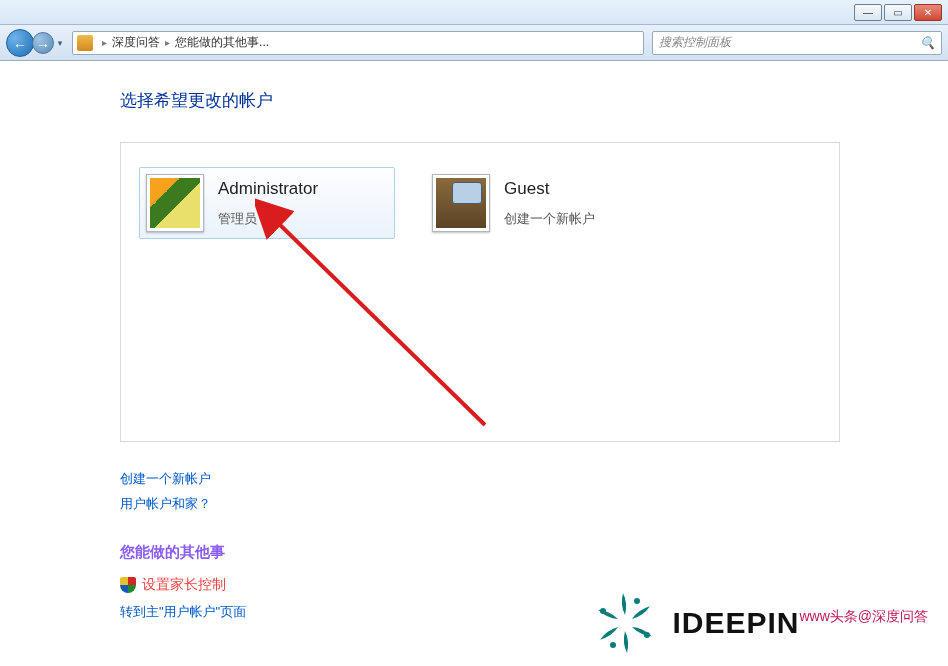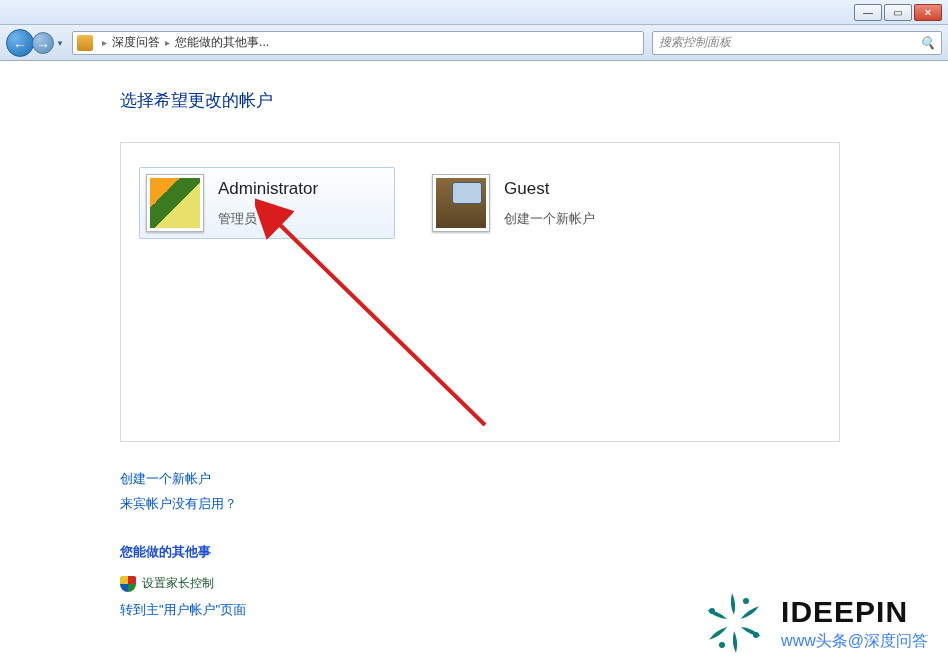--- a/index.html
+++ b/index.html
@@ -92,43 +92,43 @@
   .avatar-img { width: 100%; height: 100%; }
   .avatar-admin { background: linear-gradient(135deg,#f6a21c 30%,#3b7a1f 30%,#3b7a1f 55%,#e7e06a 55%); }
   .avatar-guest { position: relative; background: linear-gradient(#8a6a3d,#5b4425); }
   .avatar-guest::after { content:""; position:absolute; top:4px; right:4px; width:28px; height:20px;
     background:#b9cfe6; border:1px solid #465b75; border-radius:3px; }
   .acct-text { margin-left: 14px; }
   .acct-name { font-size: 17px; color: #222; }
   .acct-role { font-size: 13px; color: #555; margin-top: 11px; }
   .links { margin-top: 28px; }
   .links a { display: block; color: #0058cc; font-size: 13px; margin-bottom: 7px; text-decoration: none; }
-  .section-label { font-size: 13px; color: #1d4ed8; margin-top: 30px; font-weight: bold; }
+  .section-label { font-size: 15px; color: #8b5cf6; margin-top: 30px; font-weight: bold; }
   .shield-link { display: flex; align-items: center; margin-top: 14px; }
   .shield {
     width: 16px; height: 16px; margin-right: 6px;
     background: conic-gradient(#d02626 0 25%, #1f8a2d 25% 50%, #1258b4 50% 75%, #e5c12b 75% 100%);
     border-radius: 2px 2px 50% 50%;
   }
   
   .arrow-svg { position: absolute; top: 195px; left: 255px; pointer-events: none; }
   
   .scroll-track { position: absolute; top: 61px; right: 0; width: 18px; bottom: 0;
     background: #f0f0f0; border-left: 1px solid #dcdcdc; }
   .scroll-thumb { position: absolute; top: 18px; left: 2px; right: 2px; height: 420px;
     background: #cfd6de; border: 1px solid #b0b7c0; border-radius: 2px; }
   .scroll-btn { position: absolute; left: 0; right: 0; height: 18px;
     display:flex;align-items:center;justify-content:center;font-size:9px;color:#555;
     background:#e8eaee;border:1px solid #cfd3d9; }
   .scroll-btn.top { top:0; } .scroll-btn.bot { bottom:0; }
   
   .brand { position: absolute; right: 20px; bottom: 8px; display: flex; align-items: center; gap: 12px; }
-  .brand-text-col { display:flex; flex-direction:column; align-items:flex-start; }
+  .brand-text-col { display:flex; flex-direction:row; align-items:flex-start; }
   .brand-title { font-size: 30px; font-weight: 900; letter-spacing: 1px; color:#111; }
-  .brand-sub { font-size: 16px; color:#3b82f6; margin-top:2px; }
+  .brand-sub { font-size: 14px; color:#be185d; margin-top:2px; }
 </style>
 </head>
 <body>
 
 <div class="titlebar">
   <span class="win-btn">—</span>
   <span class="win-btn">▭</span>
   <span class="win-btn close">✕</span>
 </div>
 
@@ -174,28 +174,28 @@
       </div>
       <div class="acct-text">
         <div class="acct-name">Guest</div>
         <div class="acct-role">创建一个新帐户</div>
       </div>
     </div>
   </div>
 
   <div class="links">
     <a>创建一个新帐户</a>
-    <a>来宾帐户没有启用？</a>
+    <a>用户帐户和家？</a>
   </div>
 
   <div class="section-label">您能做的其他事</div>
 
   <div class="shield-link">
     <span class="shield"></span>
-    <a style="color:#14532d;font-size:12px;text-decoration:none">设置家长控制</a>
+    <a style="color:#ef4444;font-size:14px;text-decoration:none">设置家长控制</a>
   </div>
   <div style="margin-top:8px">
     <a style="color:#0058cc;font-size:13px;text-decoration:none">转到主"用户帐户"页面</a>
   </div>
 </div>
 
 <svg class="arrow-svg" width="260" height="260">
   <defs>
     <marker id="ah" markerWidth="12" markerHeight="12" refX="2" refY="5" orient="auto">
       <path d="M0,0 L10,5 L0,10 Z" fill="#d91c1c"></path>

